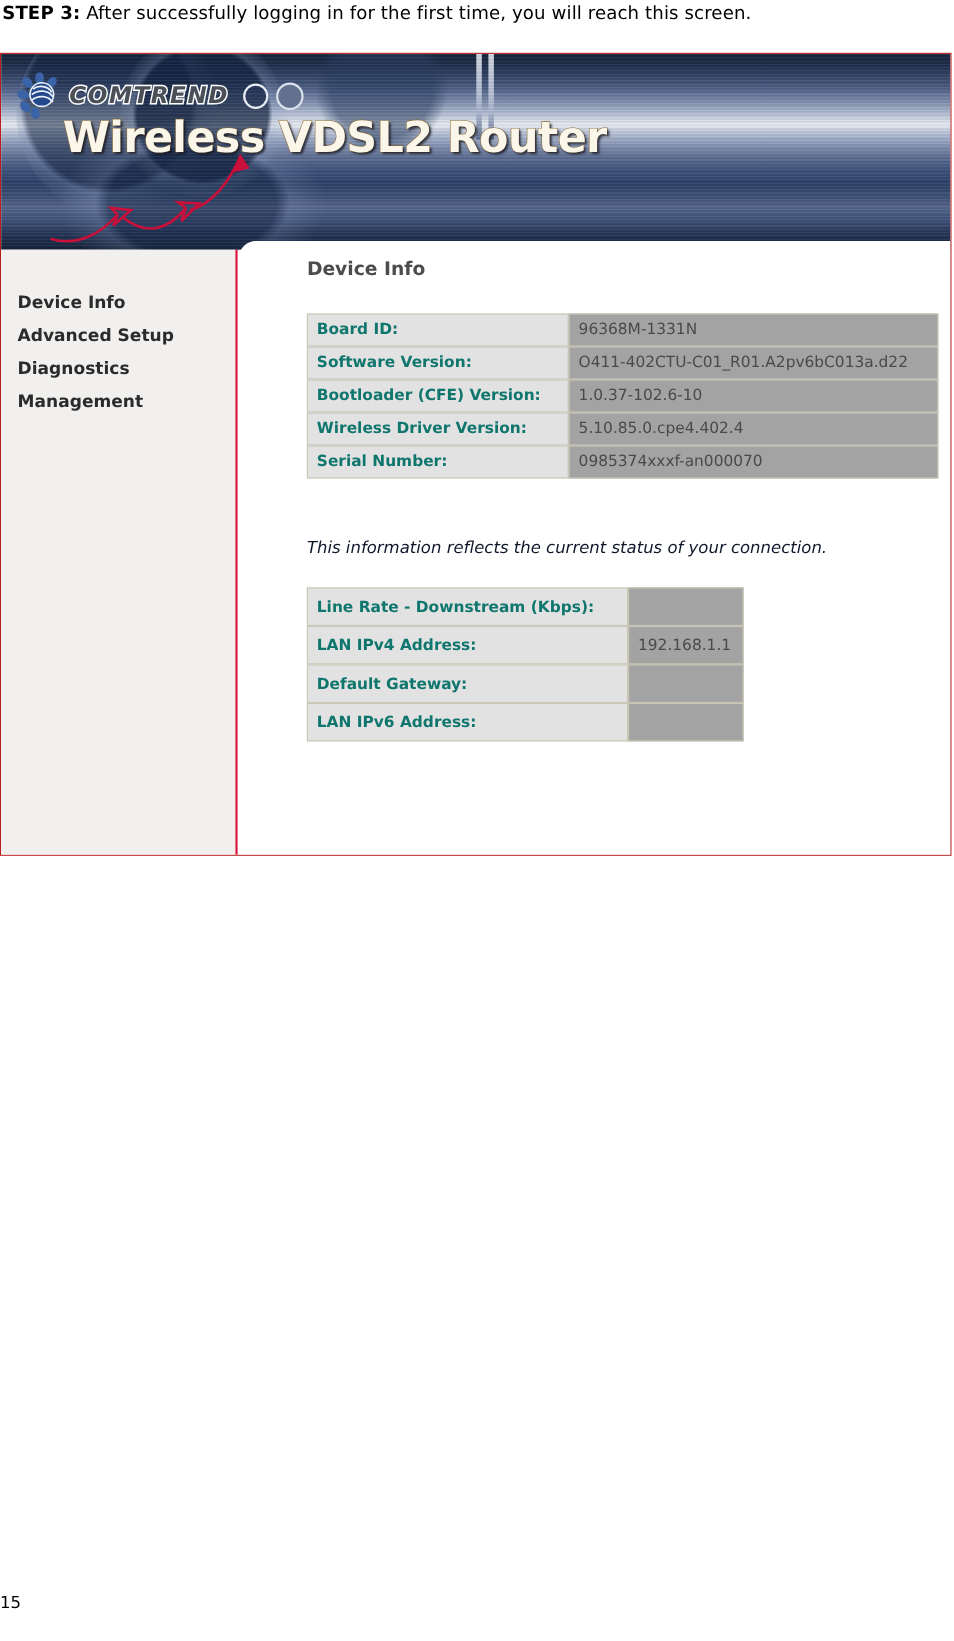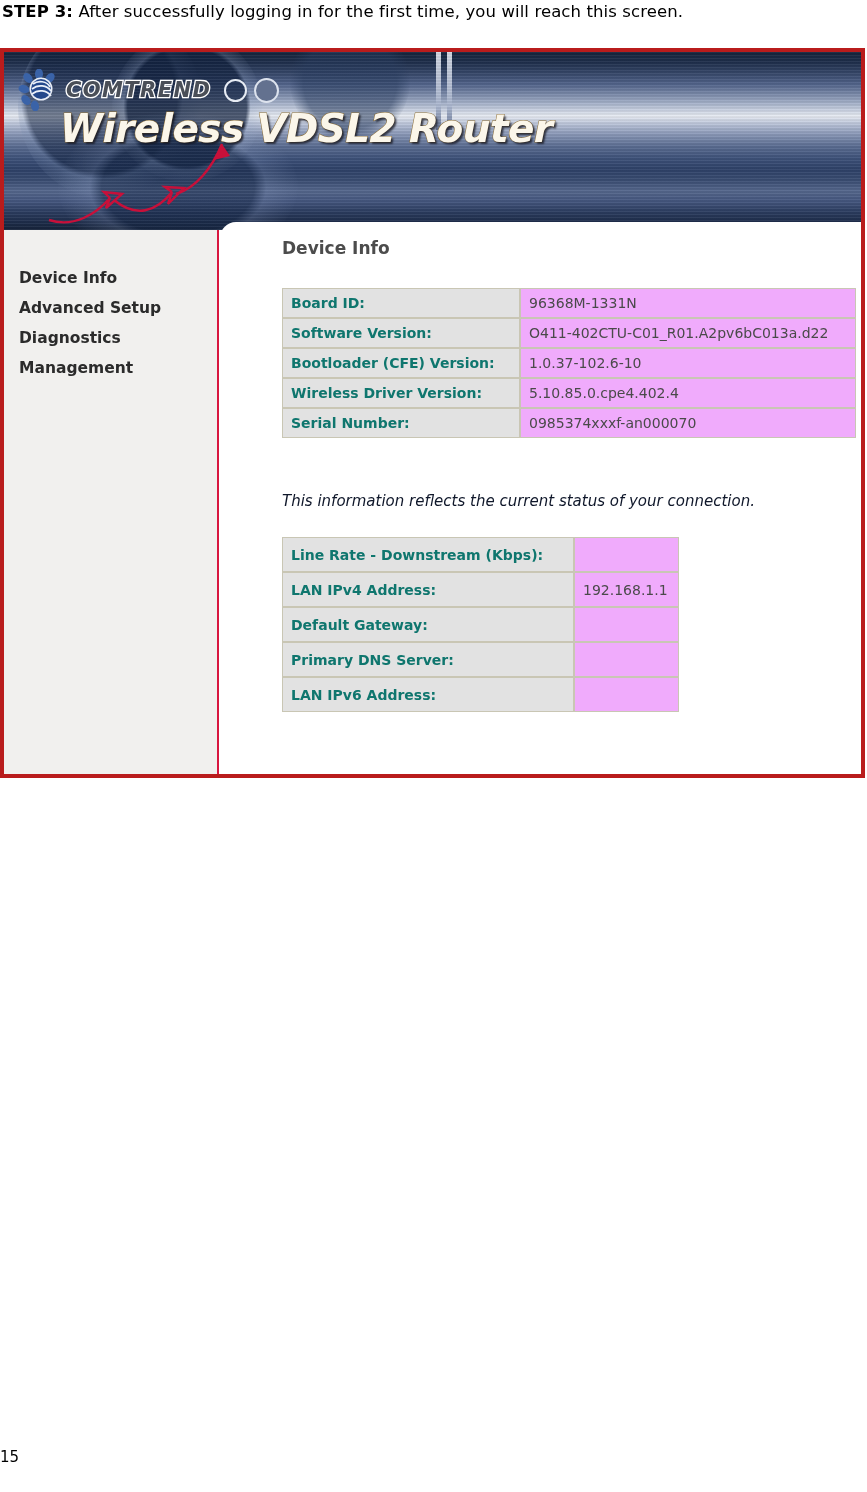--- a/index.html
+++ b/index.html
@@ -33,21 +33,21 @@
     font-weight: normal;
   }
 
   
   .shot {
     position: absolute;
     left: 0px;
     top: 48px;
     width: 865px;
     height: 730px;
-    border: 4px solid #b91c1c;
+    border: 1px solid #b91c1c;
     box-sizing: border-box;
     background: #ffffff;
     overflow: hidden;
   }
 
   
   .banner {
     position: absolute;
     left: 0;
     top: 0;
@@ -179,21 +179,20 @@
     border-radius: 50%;
     background: #63718f;
     border: 2.2px solid #dde3ee;
   }
 
   .banner-title {
     position: absolute;
     left: 56px;
     top: 57px;
     font-family: "DejaVu Sans", "Liberation Sans", sans-serif;
-    font-style: italic;
     font-weight: bold;
     font-size: 39px;
     letter-spacing: -0.6px;
     color: #fbf6ea;
     -webkit-text-stroke: 1px #8a6b32;
     paint-order: stroke fill;
     text-shadow: 2px 2px 2px rgba(20,20,30,0.75);
     white-space: nowrap;
     line-height: 1;
   }
@@ -269,21 +268,21 @@
     font-size: 14px;
     white-space: nowrap;
     overflow: hidden;
   }
   .info-table td.k {
     background: #e2e2e2;
     font-weight: bold;
     color: #0f766e;
   }
   .info-table td.v {
-    background: #f0abfc;
+    background: #a3a3a3;
     color: #4a4a4a;
     font-weight: normal;
   }
 
   
   #table-board {
     left: 62px;
     top: 66px;
   }
   #table-board td.k { width: 238px; }
@@ -422,24 +421,20 @@
           </tr>
           <tr>
             <td class="k">LAN IPv4 Address:</td>
             <td class="v">192.168.1.1</td>
           </tr>
           <tr>
             <td class="k">Default Gateway:</td>
             <td class="v"></td>
           </tr>
           <tr>
-            <td class="k">Primary DNS Server:</td>
-            <td class="v"></td>
-          </tr>
-          <tr>
             <td class="k">LAN IPv6 Address:</td>
             <td class="v"></td>
           </tr>
         </tbody>
     </table>
   </div>
 </div>
 
 <div class="page-no">15</div>
 

